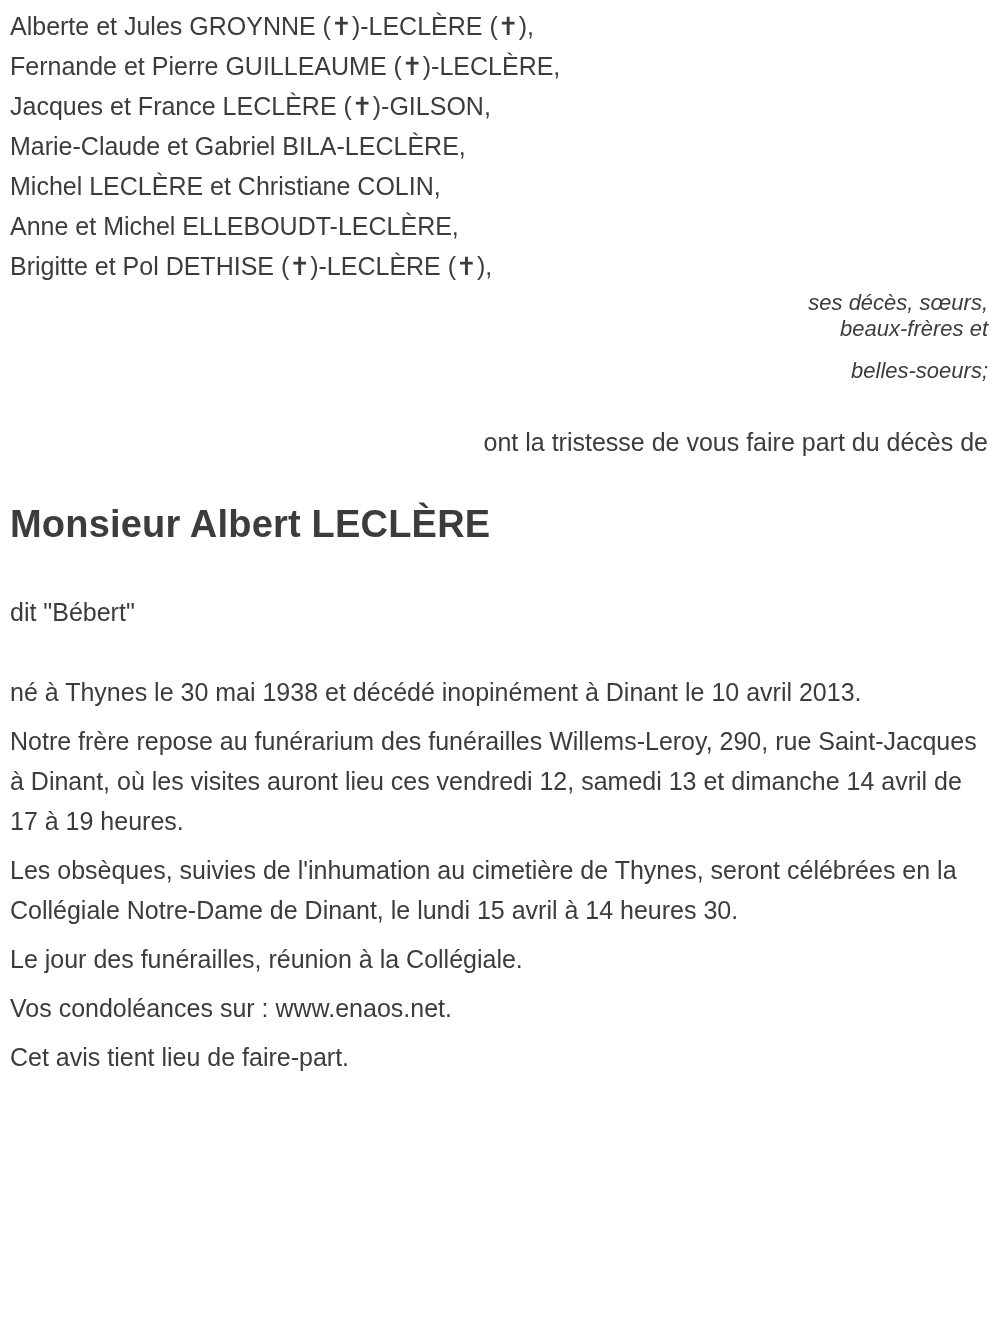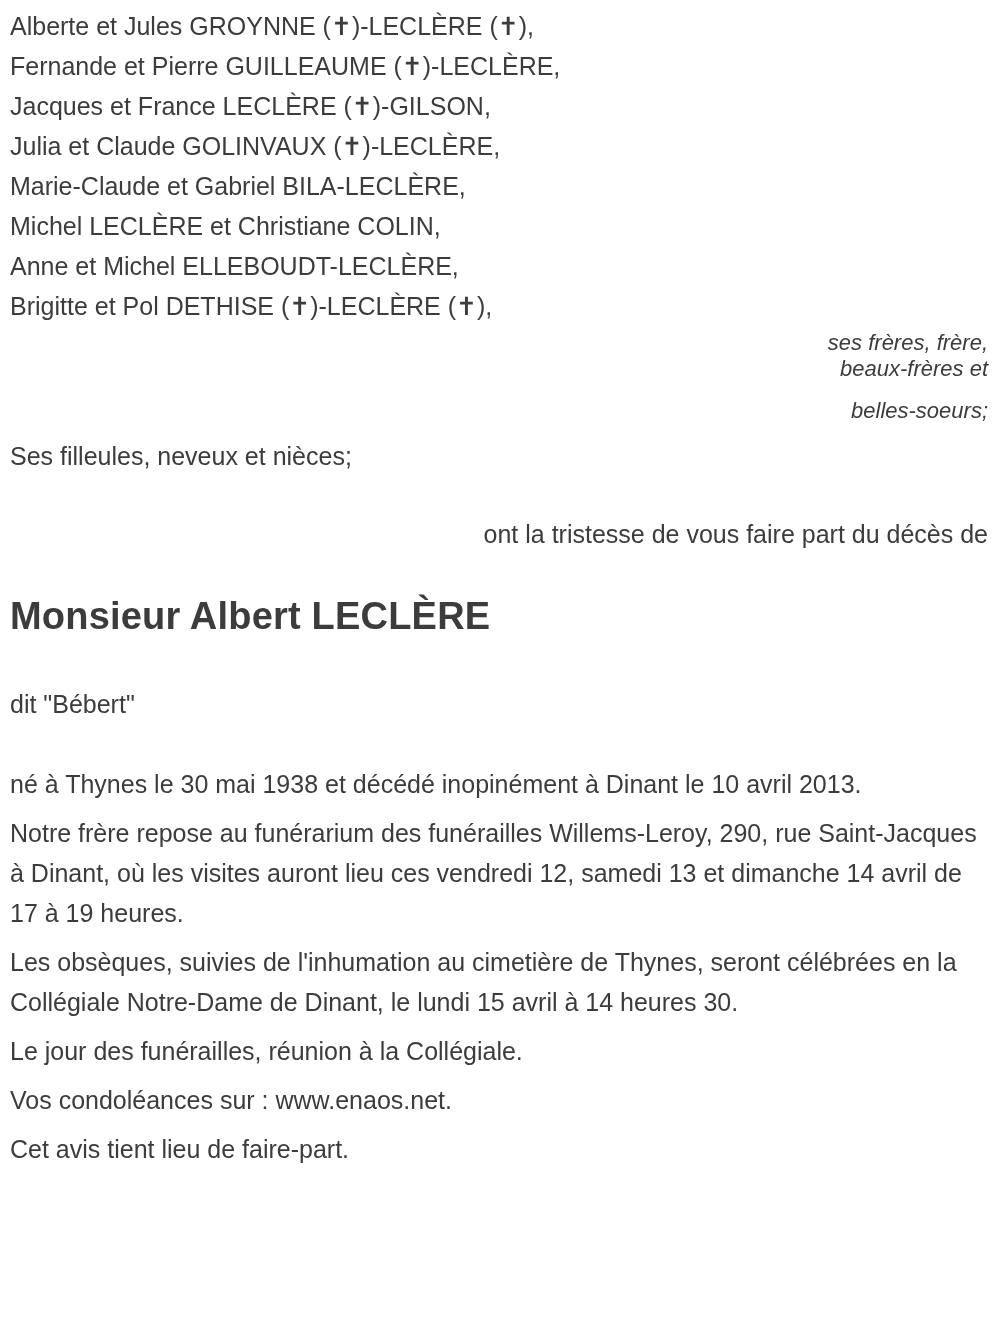--- a/index.html
+++ b/index.html
@@ -74,35 +74,33 @@
 </style>
 </head>
 <body>
 
 <div class="page">
 
   <div class="relatives">
     <div class="line">Alberte et Jules GROYNNE (✝)-LECLÈRE (✝),</div>
     <div class="line">Fernande et Pierre GUILLEAUME (✝)-LECLÈRE,</div>
     <div class="line">Jacques et France LECLÈRE (✝)-GILSON,</div>
-    <div class="line">Julia et Claude GOLINVAUX (✝)-LECLÈRE,</div>
     <div class="line">Marie-Claude et Gabriel BILA-LECLÈRE,</div>
     <div class="line">Michel LECLÈRE et Christiane COLIN,</div>
     <div class="line">Anne et Michel ELLEBOUDT-LECLÈRE,</div>
     <div class="line">Brigitte et Pol DETHISE (✝)-LECLÈRE (✝),</div>
   </div>
 
   <div class="relationship">
-    <div class="rel-line">ses frères, frère,</div>
+    <div class="rel-line">ses décès, sœurs,</div>
     <div class="rel-line">beaux-frères et</div>
     <div class="rel-line last">belles-soeurs;</div>
   </div>
 
   <div class="other-relatives">
-    <div class="line">Ses filleules, neveux et nièces;</div>
   </div>
 
   <p class="intro">ont la tristesse de vous faire part du décès de</p>
 
   <h1 class="deceased-name">Monsieur Albert LECLÈRE</h1>
 
   <p class="nickname">dit "Bébert"</p>
 
   <p class="para first">né à Thynes le 30 mai 1938 et décédé inopinément à Dinant le 10 avril 2013.</p>
   <p class="para">Notre frère repose au funérarium des funérailles Willems-Leroy, 290, rue Saint-Jacques à Dinant, où les visites auront lieu ces vendredi 12, samedi 13 et dimanche 14 avril de 17 à 19 heures.</p>

